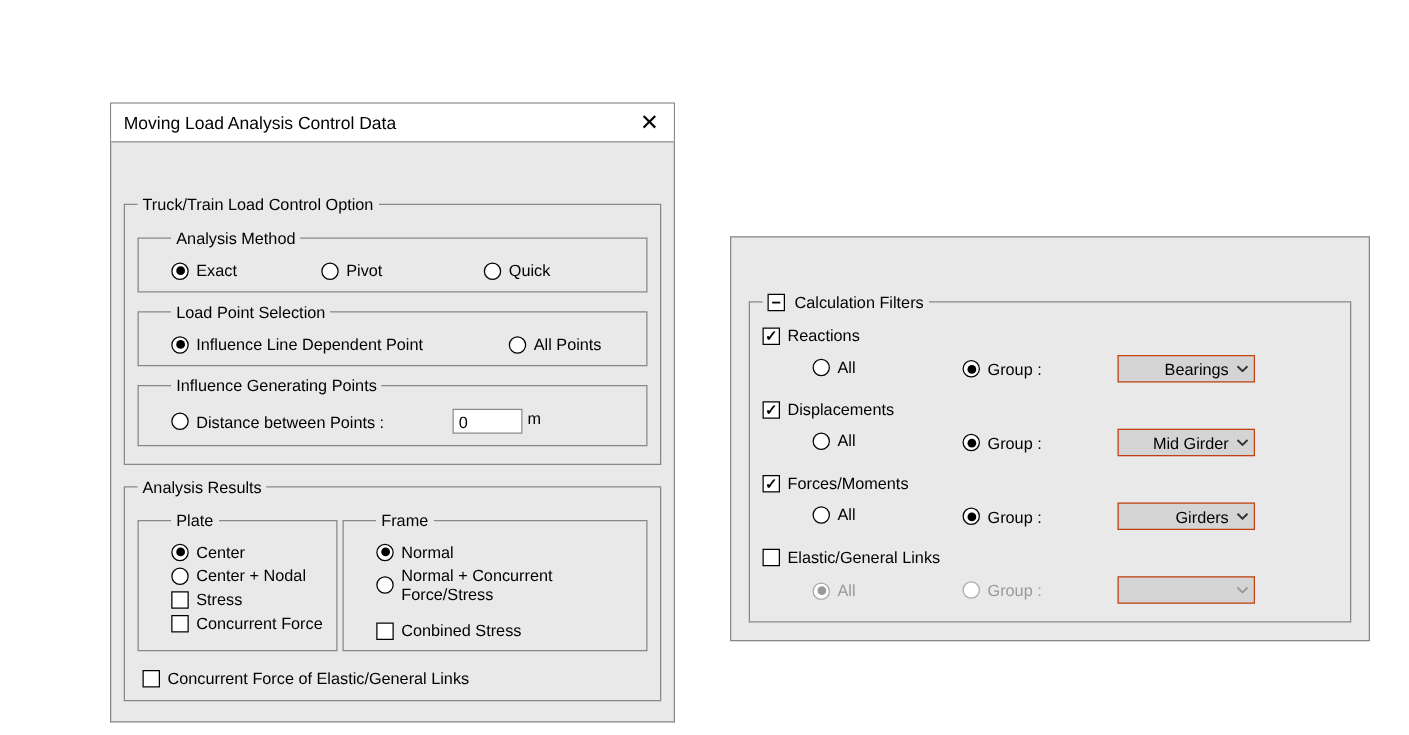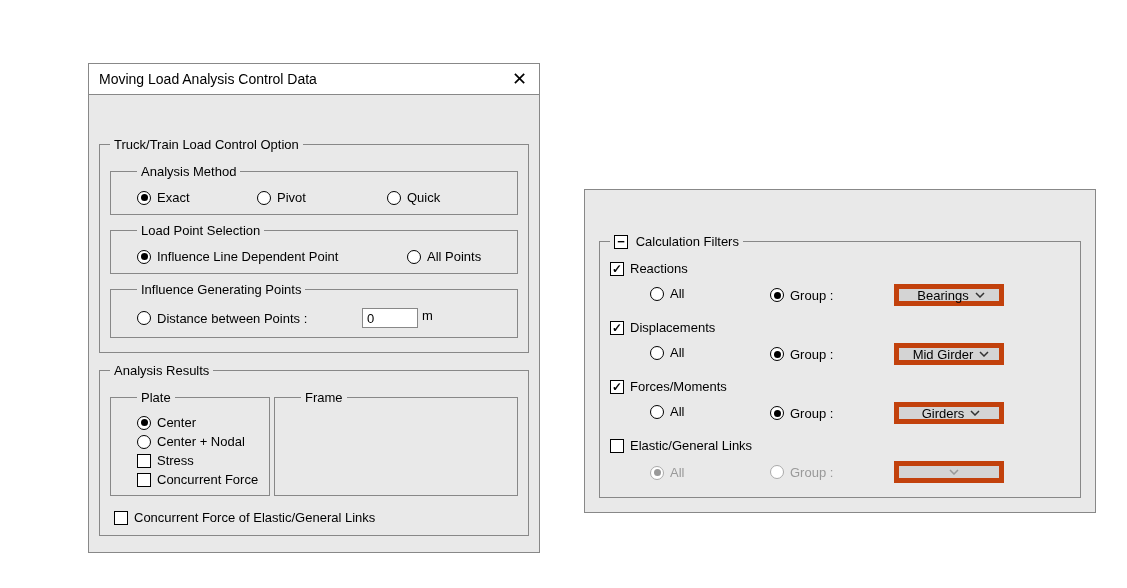--- a/index.html
+++ b/index.html
@@ -14,21 +14,21 @@
     background: #fff;
     position: relative;
   }
   .dialog {
     position: absolute;
     border: 1px solid #888;
     background: #e9e9e9;
   }
   .dialog.left {
     left: 88px;
-    top: 63px;
+    top: 82px;
     width: 452px;
   }
   .dialog.right {
     left: 584px;
     top: 189px;
     width: 512px;
   }
   .titlebar {
     background: #fff;
     border-bottom: 1px solid #888;
@@ -135,22 +135,22 @@
   .cf-row {
     display: flex; align-items: center; padding: 4px 0 4px 0px;
   }
   .cf-sub {
     display: flex; align-items: center;
     padding: 4px 0 10px 40px;
   }
   .cf-sub .col-all { width: 120px; }
   .cf-sub .col-group { width: 120px; display:flex; align-items:flex-start; }
   .select {
-    display: inline-flex; align-items: center; justify-content: center;
-    width: 110px; height: 22px; border: 5px solid #c2410c;
+    display: inline-flex; align-items: center; justify-content: flex-end;
+    width: 110px; height: 22px; border: 1px solid #c2410c;
     background: #d4d4d4; padding: 0 4px 0 8px; margin-left: 4px;
     cursor: pointer; user-select:none;
   }
   .select.disabled { color:#999; cursor:default; }
   .select .chev { margin-left:6px; }
   .chev svg { display:block; }
   .spacer { height: 6px; }
 </style>
 </head>
 <body>
@@ -234,20 +234,35 @@
             </span>
             <span class="check">
               <span class="box"></span>
               <span>Concurrent Force</span>
             </span>
           </div>
         </fieldset>
 
         <fieldset class="inner frame">
           <legend>Frame</legend>
+          <div class="stack">
+            <span class="radio selected">
+              <span class="dot"></span>
+              <span>Normal</span>
+            </span>
+            <span class="radio">
+              <span class="dot"></span>
+              <span>Normal + Concurrent Force/Stress</span>
+            </span>
+            <div class="spacer"></div>
+            <span class="check">
+              <span class="box"></span>
+              <span>Conbined Stress</span>
+            </span>
+          </div>
         </fieldset>
       </div>
 
       <div class="row" style="padding:6px 4px 4px 4px">
         <span class="check">
           <span class="box"></span>
           <span>Concurrent Force of Elastic/General Links</span>
         </span>
       </div>
     </fieldset>

